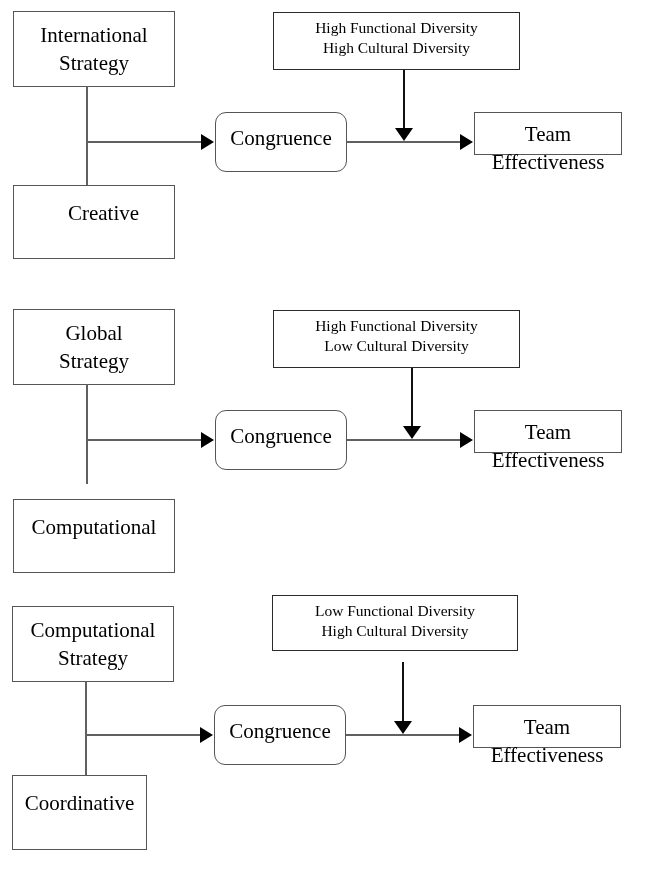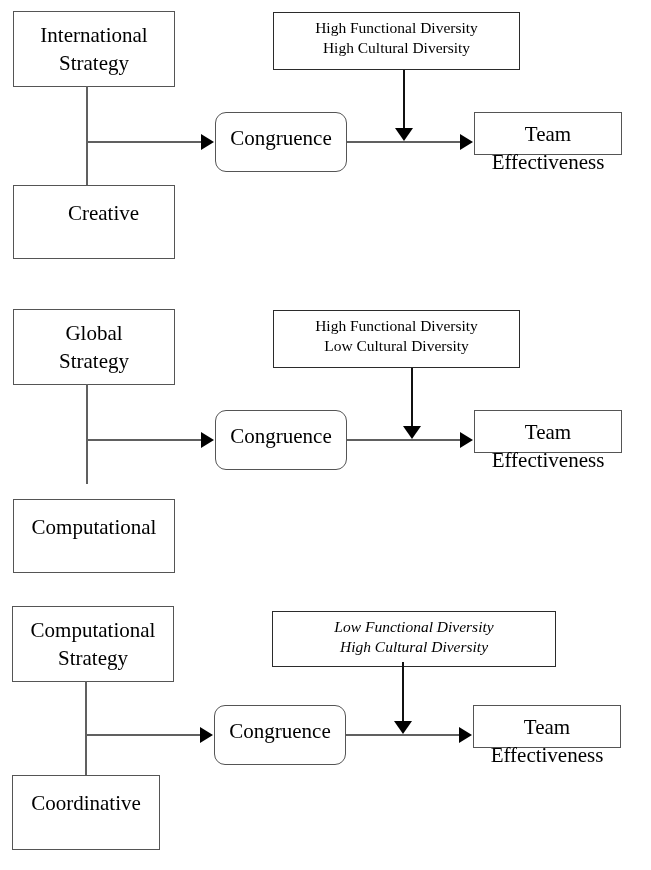--- a/index.html
+++ b/index.html
@@ -188,32 +188,32 @@
 
   <div class="block" style="top:595px;">
 
     <div class="node strategy" style="top:11px; left:12px;">
       <span class="txt">Computational
 Strategy</span>
     </div>
 
     <div class="vline" style="left:85px; top:86px; height:94px;"></div>
 
-    <div class="node mode" style="top:180px; left:12px; width:148px; height:75px;">
+    <div class="node mode" style="top:180px; left:12px; width:135px; height:75px;">
       <span class="txt">Coordinative</span>
     </div>
 
     <div class="hline" style="left:85px; top:139px; width:117px;"></div>
     <div class="arrow-right" style="left:200px; top:132px;"></div>
 
     <div class="node congruence" style="top:110px; left:214px;">
       <span class="txt">Congruence</span>
     </div>
 
-    <div class="node diversity" style="top:16px; left:272px; width:284px; height:56px;font-style:italic;">
+    <div class="node diversity" style="top:0; left:272px; width:246px; height:56px;">
       <span class="txt">Low Functional Diversity
 High Cultural Diversity</span>
     </div>
 
     <div class="vline dark" style="left:402px; top:67px; height:63px;"></div>
     <div class="arrow-down" style="left:394px; top:126px;"></div>
 
     <div class="hline" style="left:346px; top:139px; width:115px;"></div>
     <div class="arrow-right" style="left:459px; top:132px;"></div>
 

